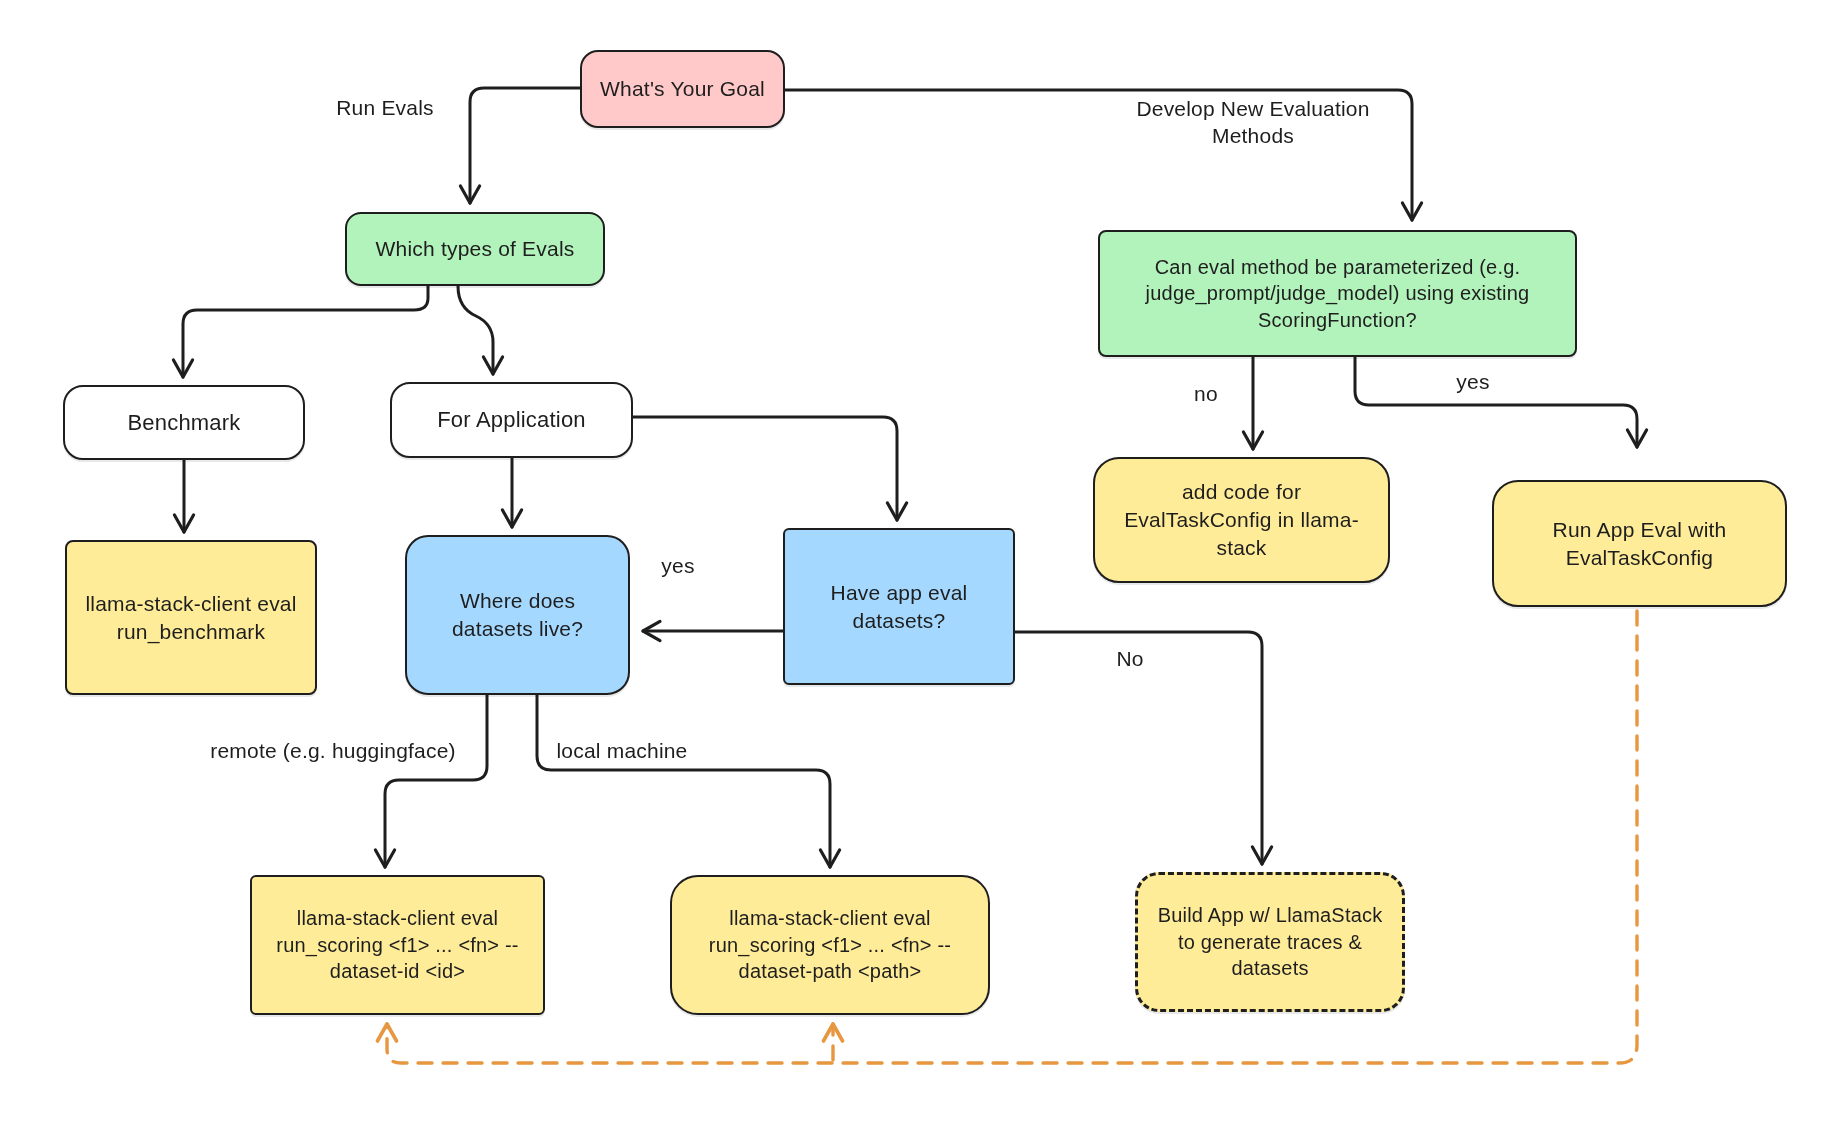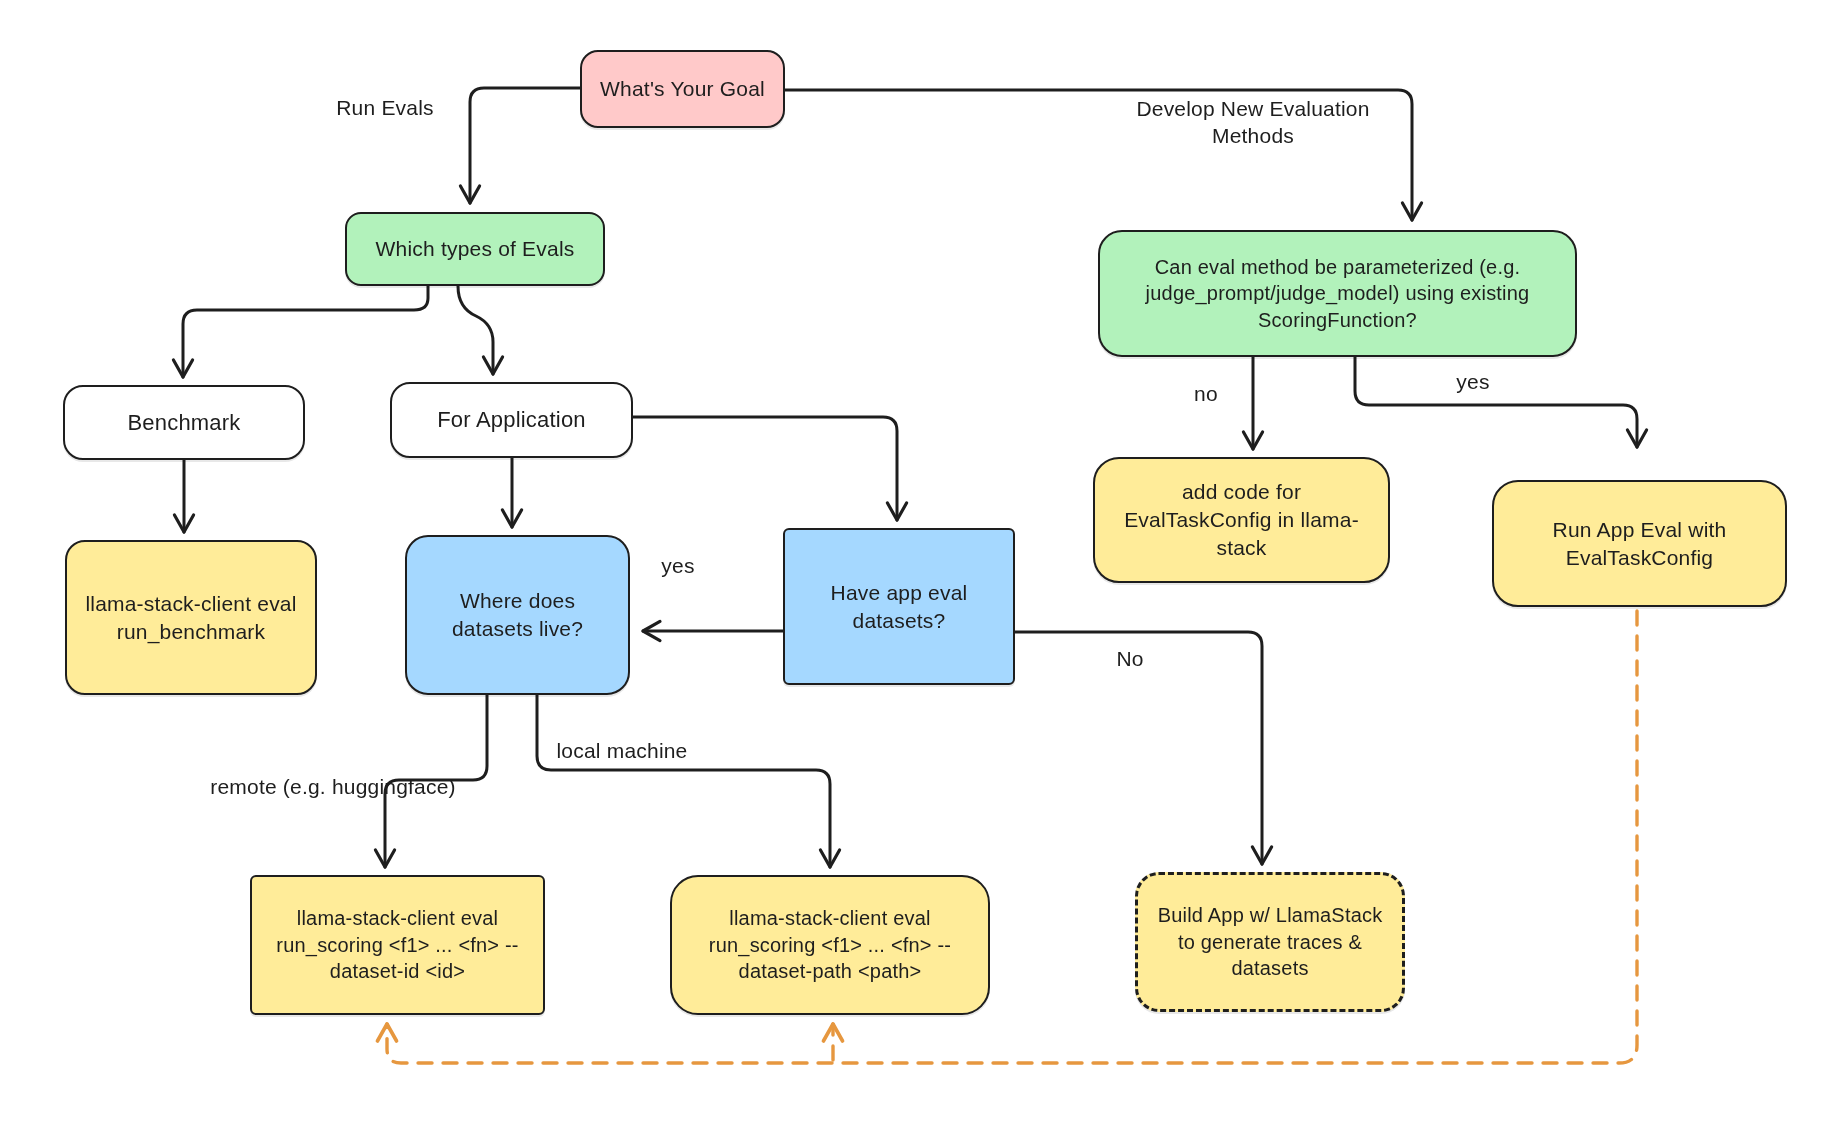--- a/index.html
+++ b/index.html
@@ -63,27 +63,27 @@
   </svg>
 
   <div class="node fill-pink" style="left:580px;top:50px;width:205px;height:78px;border-radius:18px;font-size:21px;">What's Your Goal</div>
 
   <div class="node fill-green" style="left:345px;top:212px;width:260px;height:74px;border-radius:16px;font-size:21px;">Which types of Evals</div>
 
   <div class="node" style="left:390px;top:382px;width:243px;height:76px;border-radius:20px;font-size:22px;">For Application</div>
 
   <div class="node" style="left:63px;top:385px;width:242px;height:75px;border-radius:20px;font-size:22px;">Benchmark</div>
 
-  <div class="node fill-yellow" style="left:65px;top:540px;width:252px;height:155px;border-radius:20px;font-size:21px;">llama-stack-client eval run_benchmark</div>
+  <div class="node fill-yellow" style="left:65px;top:540px;width:252px;height:155px;border-radius:8px;font-size:21px;">llama-stack-client eval run_benchmark</div>
 
   <div class="node fill-blue" style="left:405px;top:535px;width:225px;height:160px;border-radius:23px;font-size:21px;">Where does datasets live?</div>
 
   <div class="node fill-blue" style="left:783px;top:528px;width:232px;height:157px;border-radius:6px;font-size:21px;">Have app eval datasets?</div>
 
-  <div class="node fill-green" style="left:1098px;top:230px;width:479px;height:127px;border-radius:24px;font-size:20px;">Can eval method be parameterized (e.g. judge_prompt/judge_model) using existing ScoringFunction?</div>
+  <div class="node fill-green" style="left:1098px;top:230px;width:479px;height:127px;border-radius:8px;font-size:20px;">Can eval method be parameterized (e.g. judge_prompt/judge_model) using existing ScoringFunction?</div>
 
   <div class="node fill-yellow" style="left:1093px;top:457px;width:297px;height:126px;border-radius:26px;font-size:21px;">add code for EvalTaskConfig in llama-stack</div>
 
   <div class="node fill-yellow" style="left:1492px;top:455px;width:295px;height:127px;border-radius:26px;font-size:21px;margin-top:25px;">Run App Eval with EvalTaskConfig</div>
 
   <div class="node fill-yellow" style="left:250px;top:875px;width:295px;height:140px;border-radius:6px;font-size:20px;">llama-stack-client eval run_scoring &lt;f1&gt; ... &lt;fn&gt; --dataset-id &lt;id&gt;</div>
 
   <div class="node fill-yellow" style="left:670px;top:875px;width:320px;height:140px;border-radius:28px;font-size:20px;">llama-stack-client eval run_scoring &lt;f1&gt; ... &lt;fn&gt; --dataset-path &lt;path&gt;</div>
 
   <div class="node fill-yellow dashed" style="left:1135px;top:872px;width:270px;height:140px;border-radius:24px;border-width:3px;font-size:20px;">Build App w/ LlamaStack to generate traces &amp; datasets</div>
@@ -93,17 +93,17 @@
   <div class="elabel" style="left:1093px;top:95px;width:320px;font-size:21px;">Develop New Evaluation Methods</div>
 
   <div class="elabel" style="left:643px;top:552px;width:70px;font-size:21px;">yes</div>
 
   <div class="elabel" style="left:1100px;top:645px;width:60px;font-size:21px;">No</div>
 
   <div class="elabel" style="left:1178px;top:380px;width:56px;font-size:21px;">no</div>
 
   <div class="elabel" style="left:1438px;top:368px;width:70px;font-size:21px;">yes</div>
 
-  <div class="elabel" style="left:178px;top:773px;width:310px;font-size:21px;">remote (e.g. huggingface)</div>
+  <div class="elabel" style="left:178px;top:737px;width:310px;font-size:21px;">remote (e.g. huggingface)</div>
 
   <div class="elabel" style="left:542px;top:737px;width:160px;font-size:21px;">local machine</div>
 
 </div>
 
 </body></html>

